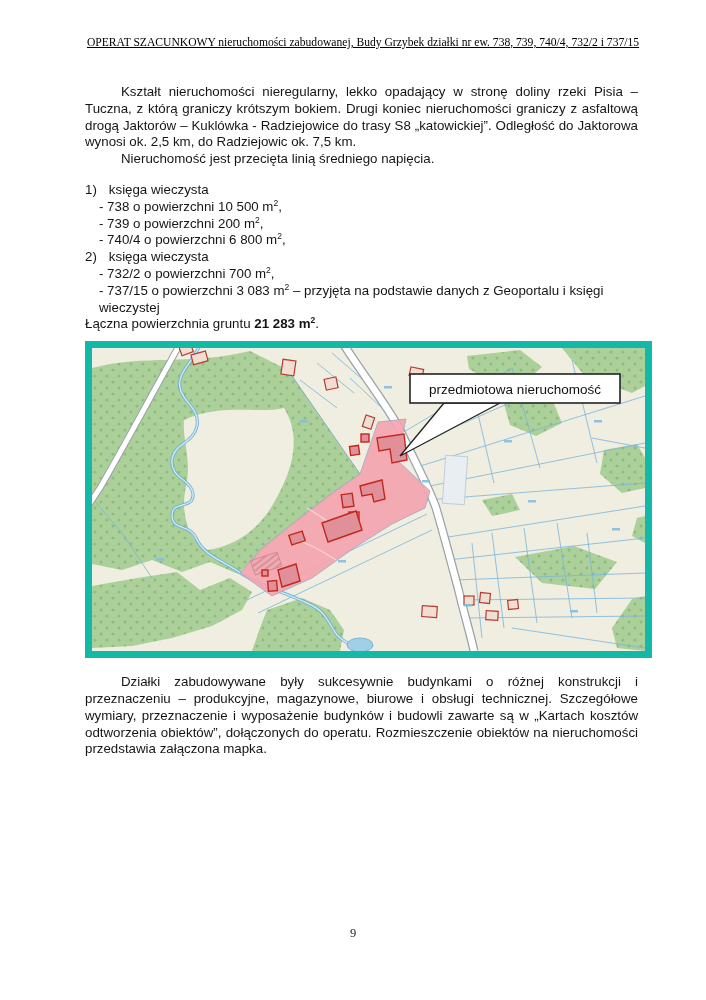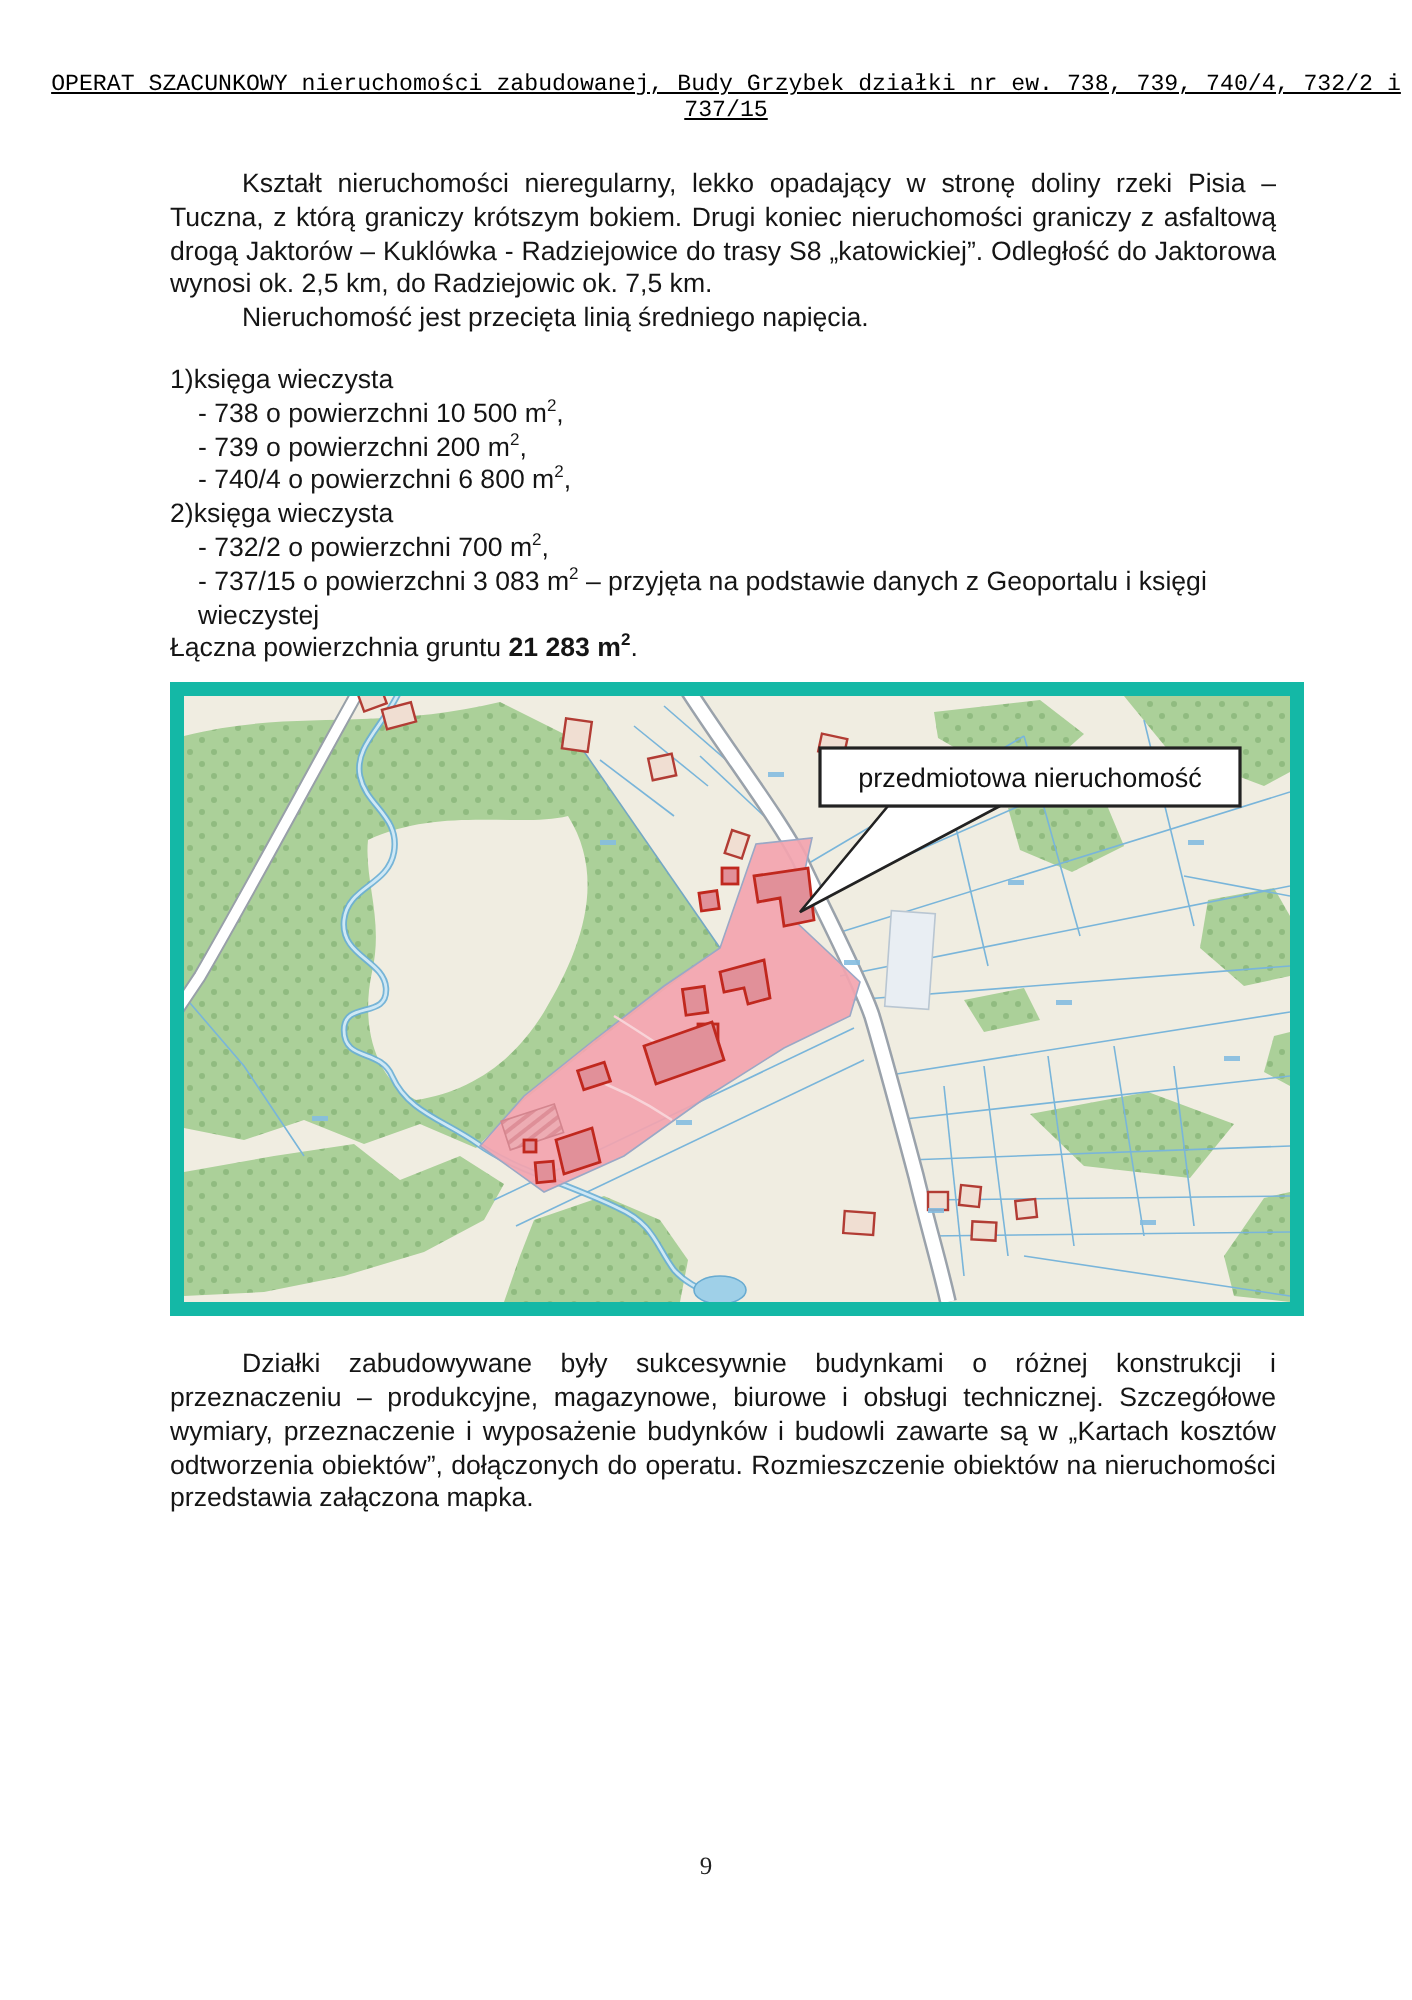--- a/index.html
+++ b/index.html
@@ -1,31 +1,31 @@
 <!DOCTYPE html>
 <html lang="pl"><head>
 <meta charset="utf-8">
 <style>
   html,body{margin:0;padding:0;}
   body{width:706px;height:1000px;background:#ffffff;position:relative;overflow:hidden;
        font-family:"Liberation Sans",sans-serif;color:#151515;}
   .page{position:absolute;inset:0;background:#fff;}
   .hdr{position:absolute;top:36px;left:0;right:0;text-align:center;
-       font-family:Liberation Mono, monospace;font-size:11.6px;color:#000;margin-left:20px;}
+       font-family:Liberation Serif, serif;font-size:11.6px;color:#000;margin-left:20px;}
   .hdr span{text-decoration:underline;}
   .content{position:absolute;left:85px;top:84px;width:553px;
        font-size:13.3px;line-height:16.8px;text-align:justify;}
   p{margin:0 0 17px 0;}
   p.ind{text-indent:36px;}
   p.nogap{margin-bottom:0;}
   .oneline{text-indent:36px;margin:0 0 14px 0;}
   sup{font-size:8.5px;vertical-align:super;line-height:0;}
   .plist{margin:0 0 8px 0;text-align:left;}
   .plist div{line-height:16.8px;}
-  .grp .gname{margin-left:0;text-align:center;}
+  .grp .gname{margin-left:12px;text-align:center;}
   .itm{padding-left:14px;}
   .ptotal b{font-weight:bold;}
   .mapwrap{width:553px;height:303px;border:7px solid #14b8a6;margin:0 0 16px 0;
        background:#f0ede1;line-height:0;}
   .pagenum{position:absolute;top:926px;left:0;right:0;text-align:center;
        font-family:"Liberation Serif",serif;font-size:12.5px;color:#222;}
 </style>
 </head>
 <body>
 

